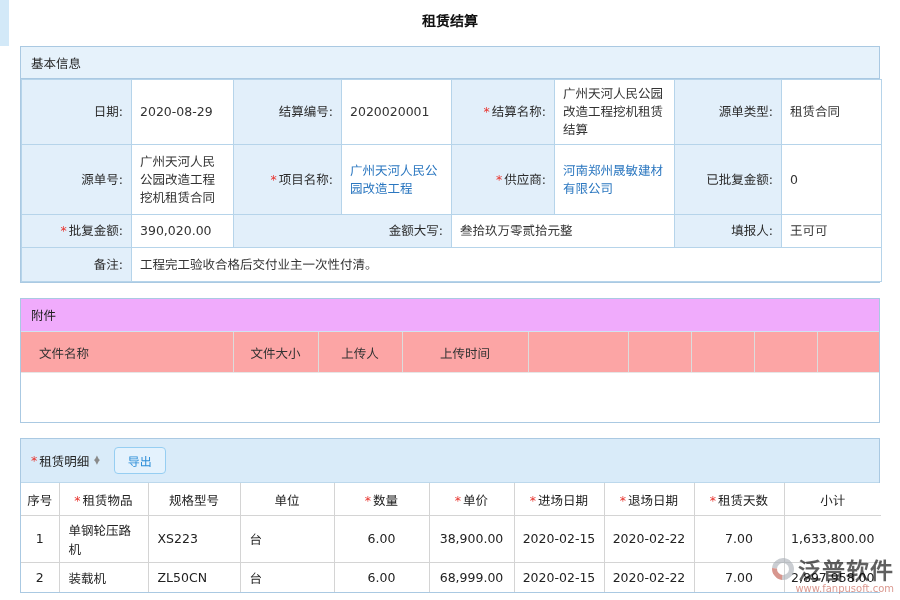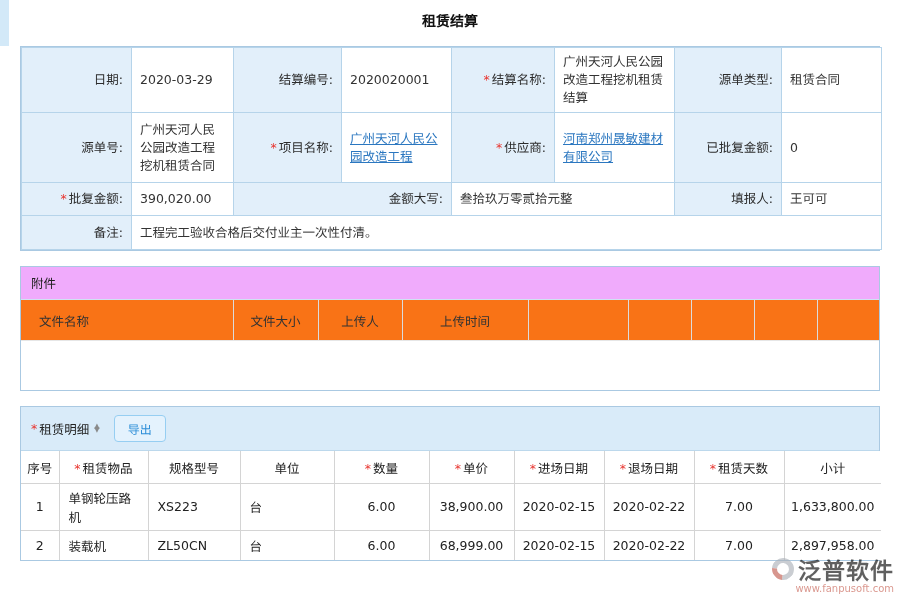--- a/index.html
+++ b/index.html
@@ -16,32 +16,32 @@
   .panel { margin:0 20px 15px; border:1px solid #aac9e2; background:#fff; }
   .panel-bar { background:#e6f2fb; padding:6px 10px; border-bottom:1px solid #aac9e2; color:#222; }
 
   
   table.kv { width:100%; border-collapse:collapse; table-layout:fixed; }
   table.kv td { border:1px solid #b6d4ea; padding:5px 8px; vertical-align:middle; line-height:1.45; word-break:break-all; }
   table.kv td.lbl { background:#e2effa; text-align:right; color:#2c2c2c; }
   table.kv td.val { background:#fff; }
   tr.r1 { height:64px; } tr.r2 { height:70px; } tr.r3 { height:33px; } tr.r4 { height:34px; }
   .req { color:#e8342e; margin-right:2px; }
-  a.lnk { color:#2b77c0; text-decoration:underline; cursor:pointer; }
+  a.lnk { color:#2b77c0; cursor:pointer; }
 
   
   .att-bar { background:#f0abfc; padding:6px 10px 7px; border-bottom:1px solid #cfe3f2; display:flex; align-items:center; }
   .att-title { color:#222; }
   .btn-light {
     margin-left:12px; padding:4px 14px; border-radius:4px; cursor:pointer;
     background:#ecf6fd; border:1px solid #cfe8f8; color:#8fc7ee; font-size:12.5px;
   }
   table.att { width:100%; border-collapse:collapse; table-layout:fixed; }
   table.att th {
-    font-weight:normal; color:#333; height:40px; background:#f97316;
+    font-weight:normal; color:#333; height:40px; background:#fca5a5;
     border-right:1px solid #dcdcdc; border-bottom:1px solid #e6e6e6; text-align:center;
   }
   table.att th.first { text-align:left; padding-left:18px; }
   table.att th.last { border-right:none; }
   .att-empty { height:50px; background:#fff; }
 
   
   .det-bar { background:#d9ebf9; padding:8px 10px; border-bottom:1px solid #bcd8ec; display:flex; align-items:center; }
   .det-title { color:#222; }
   .sort-icon { display:inline-flex; flex-direction:column; margin-left:5px; line-height:0.55; cursor:pointer; }
@@ -68,35 +68,36 @@
   .wm-url { font-size:10px; color:#c4584a; margin-top:-3px; }
 </style>
 </head>
 <body>
 
 <div class="corner-strip"></div>
 
 <div class="page-title">租赁结算</div>
 
 <div class="panel">
+  <div class="panel-bar">基本信息</div>
   <table class="kv">
     <colgroup>
       <col style="width:110px">
         <col style="width:102px">
         <col style="width:108px">
         <col style="width:110px">
       <col style="width:103px">
         <col style="width:120px">
         <col style="width:107px">
         <col style="width:100px">
     </colgroup>
     <tbody>
         <tr class="r1">
       <td class="lbl">日期:</td>
-      <td class="val">2020-03-29</td>
+      <td class="val">2020-08-29</td>
       <td class="lbl">结算编号:</td>
       <td class="val">2020020001</td>
       <td class="lbl"><span class="req">*</span><span>结算名称:</span></td>
       <td class="val">广州天河人民公园改造工程挖机租赁结算</td>
       <td class="lbl">源单类型:</td>
       <td class="val">租赁合同</td>
     </tr>
     <tr class="r2">
       <td class="lbl">源单号:</td>
       <td class="val">广州天河人民公园改造工程挖机租赁合同</td>

